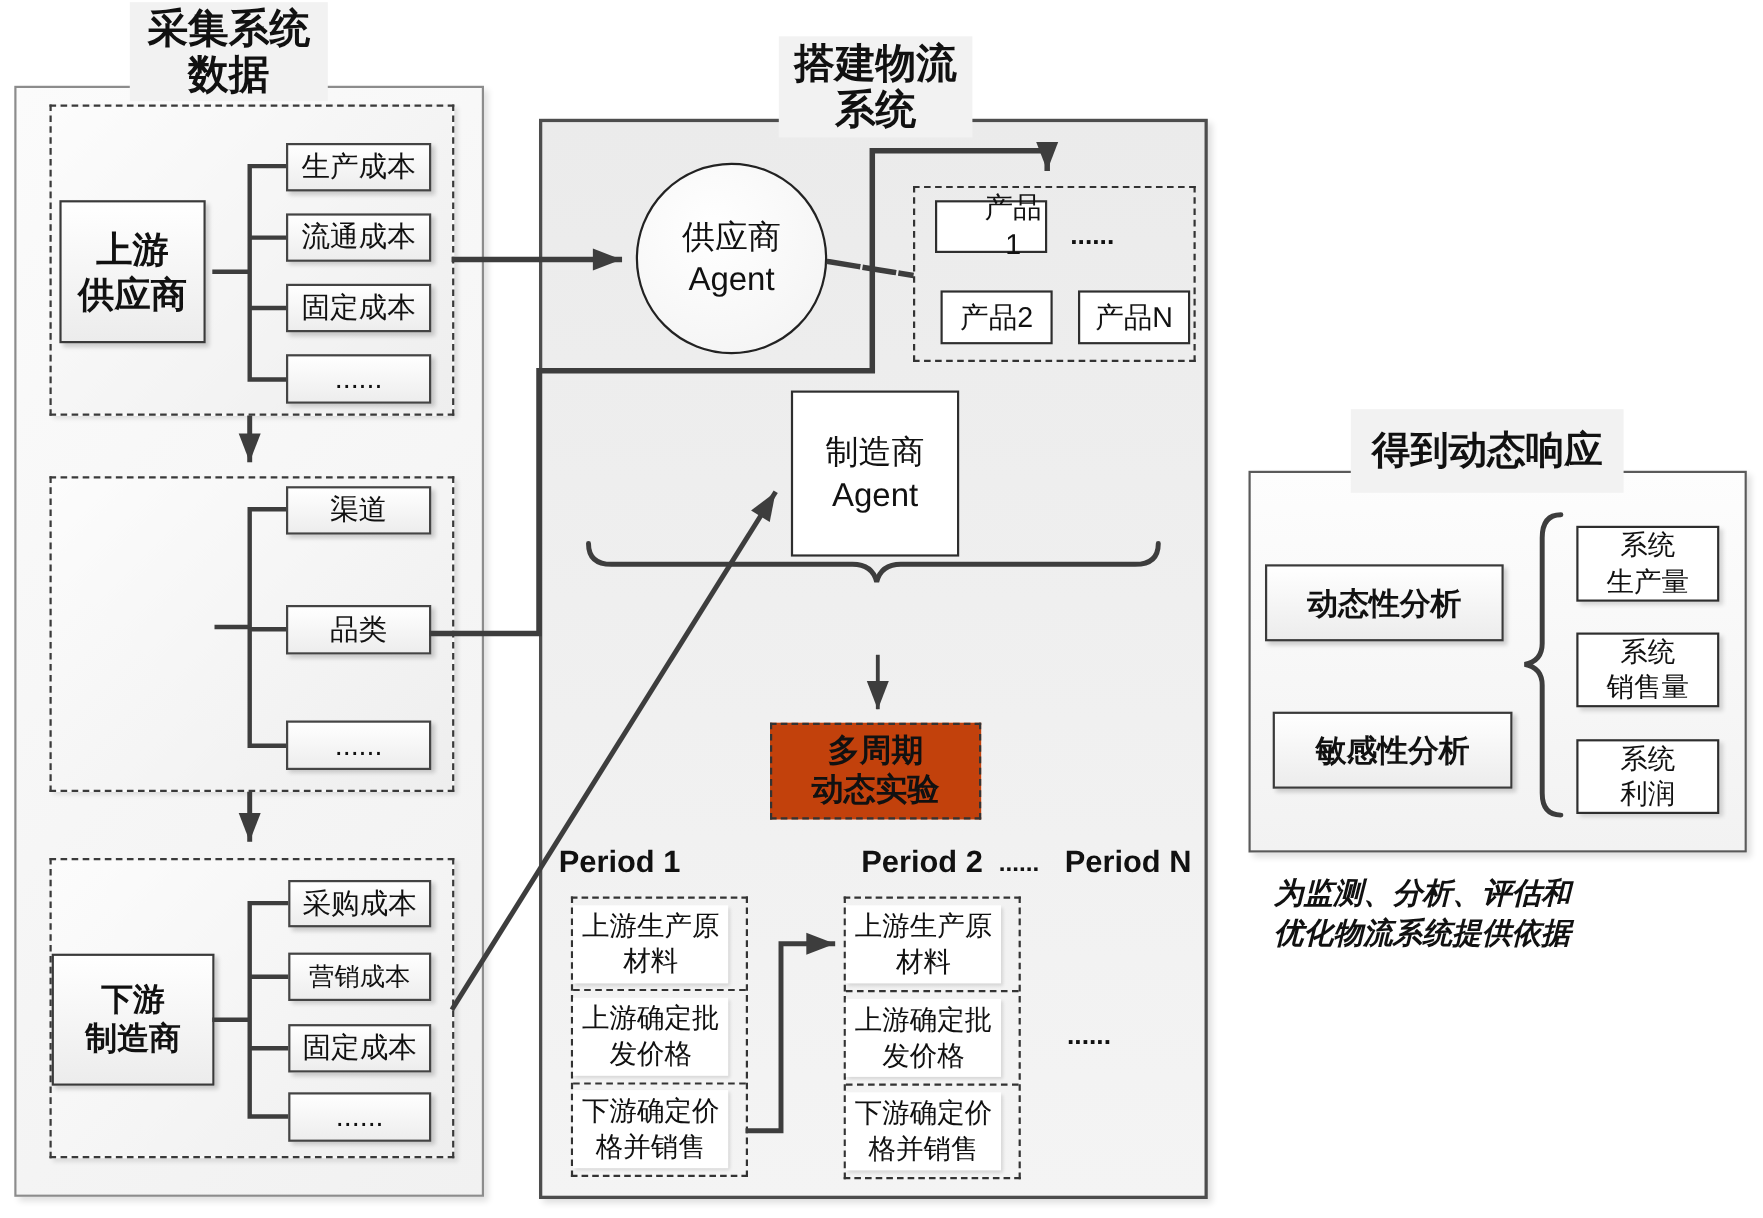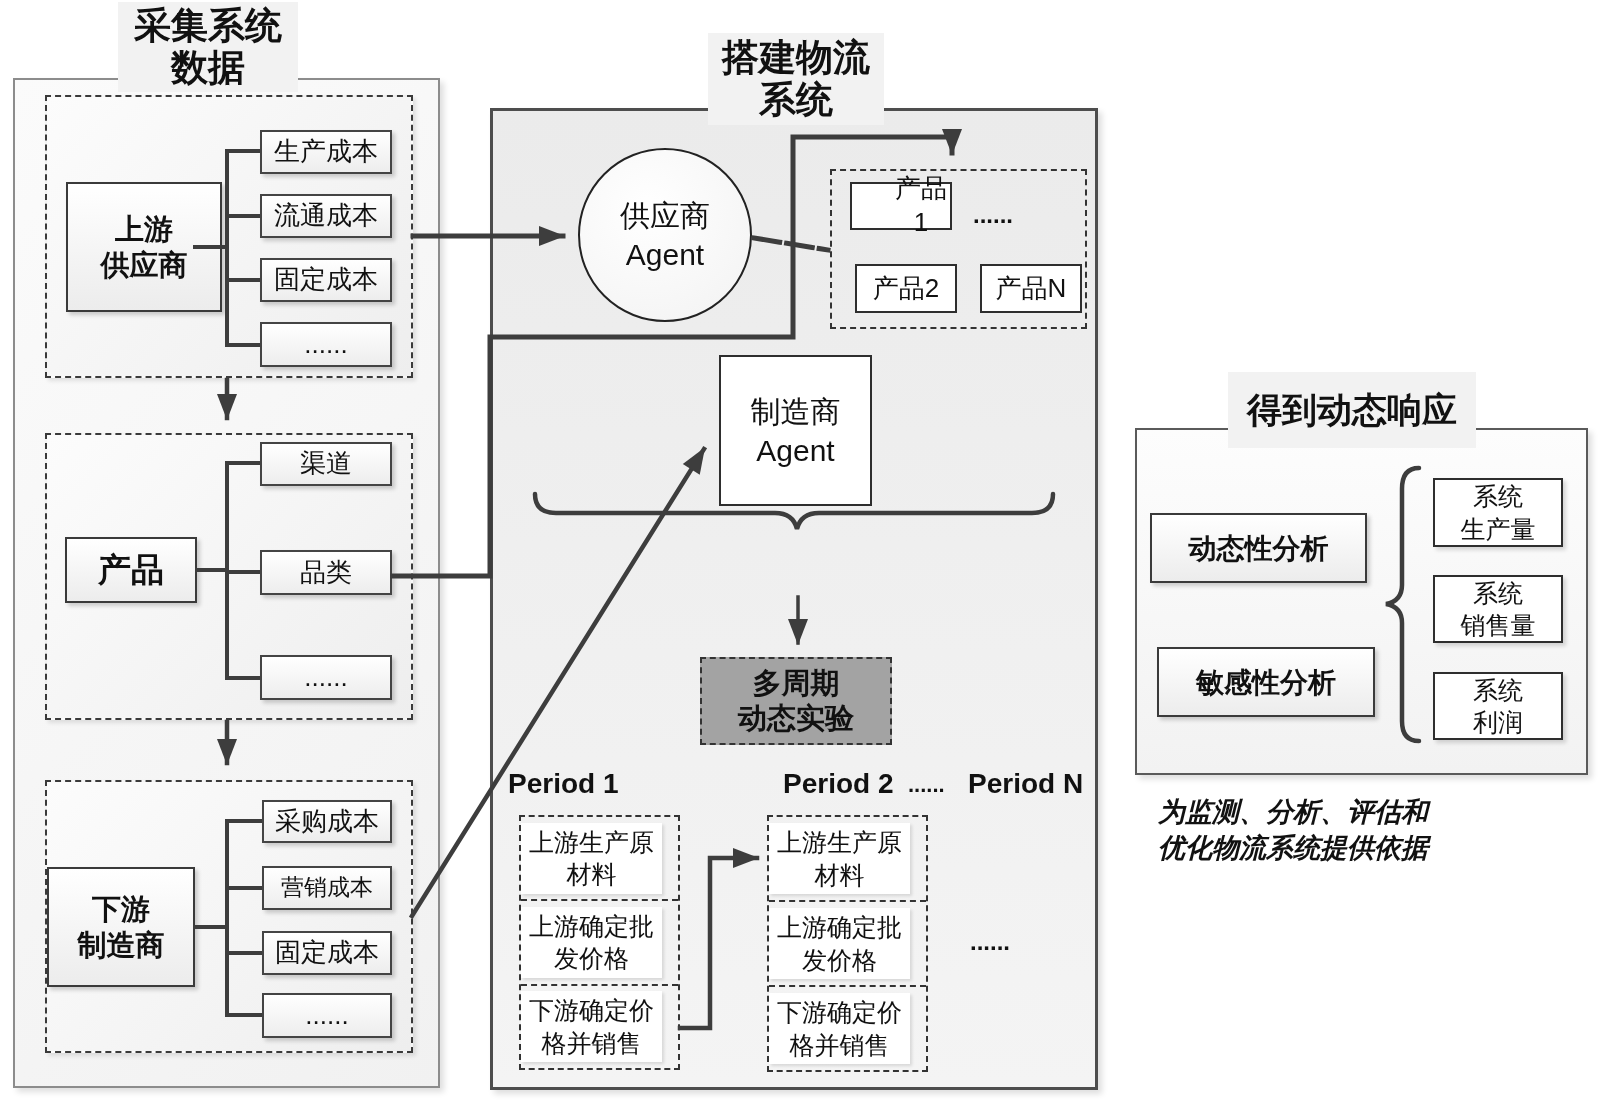--- a/index.html
+++ b/index.html
@@ -35,29 +35,28 @@
   <div class="abs panel mid" style="left:490px;top:108px;width:608px;height:982px;border:3px solid #4d4d4d;"></div>
   <div class="abs panel" style="left:1135px;top:428px;width:453px;height:347px;border:2px solid #5a5a5a;background:linear-gradient(to bottom,#fdfdfd,#f2f2f2);"></div>
 
   <div class="abs ttl flexc pre" style="left:118px;top:2px;width:180px;height:90px;font-size:37px;">采集系统
 数据</div>
   <div class="abs ttl flexc pre" style="left:708px;top:33px;width:176px;height:92px;font-size:37px;">搭建物流
 系统</div>
   <div class="abs ttl flexc" style="left:1228px;top:372px;width:248px;height:76px;font-size:35px;">得到动态响应</div>
 
   <div class="abs grp" style="left:45px;top:95px;width:368px;height:283px;"></div>
-  <div class="abs lbl flexc pre" style="left:66px;top:182px;width:156px;height:130px;font-size:29px;">上游
+  <div class="abs lbl flexc pre" style="left:54px;top:182px;width:133px;height:130px;font-size:33px;">上游
 供应商</div>
   <div class="abs item flexc" style="left:260px;top:130px;width:132px;height:44px;font-size:26px;">生产成本</div>
   <div class="abs item flexc" style="left:260px;top:194px;width:132px;height:44px;font-size:26px;">流通成本</div>
   <div class="abs item flexc" style="left:260px;top:258px;width:132px;height:44px;font-size:26px;">固定成本</div>
   <div class="abs item flexc" style="left:260px;top:322px;width:132px;height:45px;font-size:26px;">......</div>
 
   <div class="abs grp" style="left:45px;top:433px;width:368px;height:287px;"></div>
-  <div class="abs lbl flexc" style="left:65px;top:537px;width:132px;height:66px;font-size:33px;">产品</div>
   <div class="abs item flexc" style="left:260px;top:442px;width:132px;height:44px;font-size:26px;">渠道</div>
   <div class="abs item flexc" style="left:260px;top:550px;width:132px;height:45px;font-size:26px;">品类</div>
   <div class="abs item flexc" style="left:260px;top:655px;width:132px;height:45px;font-size:26px;">......</div>
 
   <div class="abs grp" style="left:45px;top:780px;width:368px;height:273px;"></div>
   <div class="abs lbl flexc pre" style="left:47px;top:867px;width:148px;height:120px;font-size:29px;">下游
 制造商</div>
   <div class="abs item flexc" style="left:262px;top:800px;width:130px;height:43px;font-size:26px;">采购成本</div>
   <div class="abs item flexc" style="left:262px;top:866px;width:130px;height:44px;font-size:23px;">营销成本</div>
   <div class="abs item flexc" style="left:262px;top:931px;width:130px;height:44px;font-size:26px;">固定成本</div>
@@ -68,21 +67,21 @@
 
   <div class="abs dash" style="left:830px;top:169px;width:257px;height:160px;"></div>
   <div class="abs wbox flexc" style="left:850px;top:182px;width:102px;height:48px;font-size:26px;padding-left:40px;">产品1</div>
   <div class="abs flexc" style="left:963px;top:200px;width:60px;height:30px;font-size:24px;font-weight:bold;">......</div>
   <div class="abs wbox flexc" style="left:855px;top:264px;width:102px;height:49px;font-size:26px;">产品2</div>
   <div class="abs wbox flexc" style="left:980px;top:264px;width:102px;height:49px;font-size:26px;">产品N</div>
 
   <div class="abs wbox flexc pre" style="left:719px;top:355px;width:153px;height:151px;font-size:30px;">制造商
 Agent</div>
 
-  <div class="abs dash flexc pre" style="left:700px;top:657px;width:192px;height:88px;font-size:29px;font-weight:bold;background:#a3a3a3;line-height:1.22;">多周期
+  <div class="abs dash flexc pre" style="left:700px;top:657px;width:192px;height:88px;font-size:29px;font-weight:bold;background:#c2410c;line-height:1.22;">多周期
 动态实验</div>
 
   <div class="abs" style="left:508px;top:768px;font-size:28px;font-weight:bold;">Period 1</div>
   <div class="abs" style="left:783px;top:768px;font-size:28px;font-weight:bold;">Period 2</div>
   <div class="abs" style="left:908px;top:772px;font-size:22px;font-weight:bold;">......</div>
   <div class="abs" style="left:968px;top:768px;font-size:28px;font-weight:bold;">Period N</div>
 
   <div class="abs stepcol" style="left:519px;top:815px;width:161px;height:255px;">
     <div class="stepcell">
         <div class="stepinner pre" style="font-size:25px;">上游生产原

